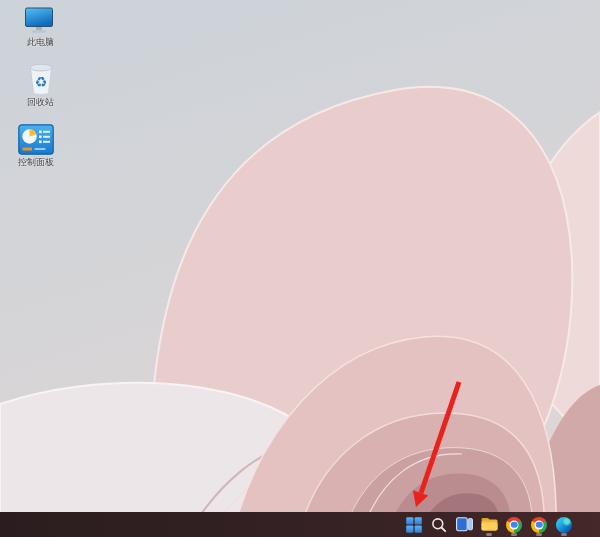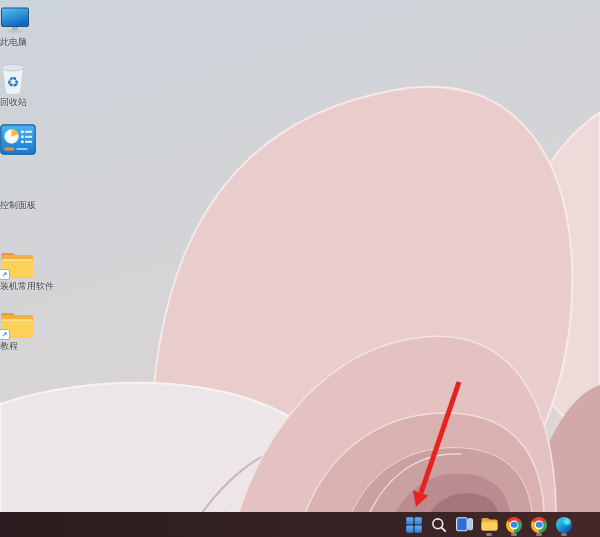--- a/index.html
+++ b/index.html
@@ -7,21 +7,21 @@
     position:relative;width:600px;height:537px;overflow:hidden;
     font-family:"Liberation Sans","DejaVu Sans",sans-serif;
     user-select:none;
   }
   .wallpaper{position:absolute;inset:0;}
   .wallpaper svg{display:block;}
 
   
   .dicon{
     position:absolute;left:0;width:54px;
-    display:flex;flex-direction:column;align-items:flex-start;
+    display:flex;flex-direction:column;align-items:flex-end;
     cursor:default;
   }
   .dicon .art{position:relative;display:flex;align-items:center;justify-content:center;}
   .dicon .lbl{
     margin-top:2px;font-size:9px;line-height:10px;color:#34343a;
     text-align:center;max-width:56px;
     text-shadow:0 0 2px rgba(255,255,255,.85),0 0 1px rgba(255,255,255,.9);
     white-space:nowrap;overflow:hidden;
   }
   .badge{
@@ -131,21 +131,21 @@
     <div class="art">
       <svg width="26" height="32" viewBox="0 0 26 32">
         <path d="M2.5,5 L5.5,29.5 C5.5,30.6 8.8,31.5 13,31.5 C17.2,31.5 20.5,30.6 20.5,29.5 L23.5,5 C19,8 7,8 2.5,5 Z" fill="#eef3f7" stroke="#c3cdd6" stroke-width="0.8"></path>
         <ellipse cx="13" cy="4.6" rx="11" ry="3.4" fill="#dfe7ee" stroke="#b9c4cf" stroke-width="0.8"></ellipse>
         <text x="13" y="23.5" text-anchor="middle" font-size="14" fill="#2b7ac6" font-family="DejaVu Sans, sans-serif">♻</text>
       </svg>
     </div>
     <div class="lbl">回收站</div>
   </div>
 
-  <div class="dicon" style="top:124px;gap:43px;">
+  <div class="dicon" style="top:124px;">
     <div class="art">
       <svg width="36" height="31" viewBox="0 0 36 31">
         <defs>
           <linearGradient id="cpg" x1="0" y1="0" x2="0" y2="1">
             <stop offset="0" stop-color="#4db3ee"></stop>
               <stop offset="1" stop-color="#1877cd"></stop>
           </linearGradient>
         </defs>
         <rect x="0.8" y="0.8" width="34.4" height="29.4" rx="3" fill="url(#cpg)" stroke="#0e62a8" stroke-width="1.2"></rect>
         <circle cx="11.5" cy="12.5" r="7.2" fill="#f2f7fb"></circle>
@@ -157,45 +157,21 @@
         <rect x="21" y="16.5" width="2.6" height="2.6" fill="#eaf4fc"></rect>
         <rect x="25" y="16.8" width="7" height="2" fill="#dceefc"></rect>
         <rect x="4.5" y="23.5" width="9.5" height="3" rx="0.6" fill="#f28f1e"></rect>
         <rect x="16.5" y="24" width="11" height="2" rx="0.5" fill="rgba(255,255,255,0.55)"></rect>
       </svg>
     </div>
     <div class="lbl">控制面板</div>
   </div>
 
 
-  <div class="dicon" style="top:250px;">
-    <div class="art">
-      <svg width="34" height="29" viewBox="0 0 34 29">
-        <path d="M1,5 C1,3.9 1.9,3 3,3 L12,3 C13,3 13.8,3.5 14.3,4.3 L15.5,6 L1,6 Z" fill="#e19f35"></path>
-        <rect x="1" y="5" width="32" height="22.5" rx="2" fill="#f1b13e"></rect>
-        <rect x="1" y="9" width="32" height="18.5" rx="2" fill="#fcd05a"></rect>
-        <rect x="1.8" y="9.6" width="30.4" height="1.4" rx="0.7" fill="#ffe49a"></rect>
-      </svg>
-      <span class="badge">↗</span>
-    </div>
-    <div class="lbl">装机常用软件</div>
-  </div>
-
-  <div class="dicon" style="top:310px;">
-    <div class="art">
-      <svg width="34" height="29" viewBox="0 0 34 29">
-        <path d="M1,5 C1,3.9 1.9,3 3,3 L12,3 C13,3 13.8,3.5 14.3,4.3 L15.5,6 L1,6 Z" fill="#e19f35"></path>
-        <rect x="1" y="5" width="32" height="22.5" rx="2" fill="#f1b13e"></rect>
-        <rect x="1" y="9" width="32" height="18.5" rx="2" fill="#fcd05a"></rect>
-        <rect x="1.8" y="9.6" width="30.4" height="1.4" rx="0.7" fill="#ffe49a"></rect>
-      </svg>
-      <span class="badge">↗</span>
-    </div>
-    <div class="lbl">教程</div>
-  </div>
+
 
   <div class="taskbar">
     <div class="tb-items">
 
       <div class="tb-item">
         <svg width="16" height="16" viewBox="0 0 16 16">
           <defs>
             <linearGradient id="stg" x1="0" y1="0" x2="0" y2="1">
               <stop offset="0" stop-color="#5fb2f4"></stop>
                 <stop offset="1" stop-color="#2f7cd6"></stop>

